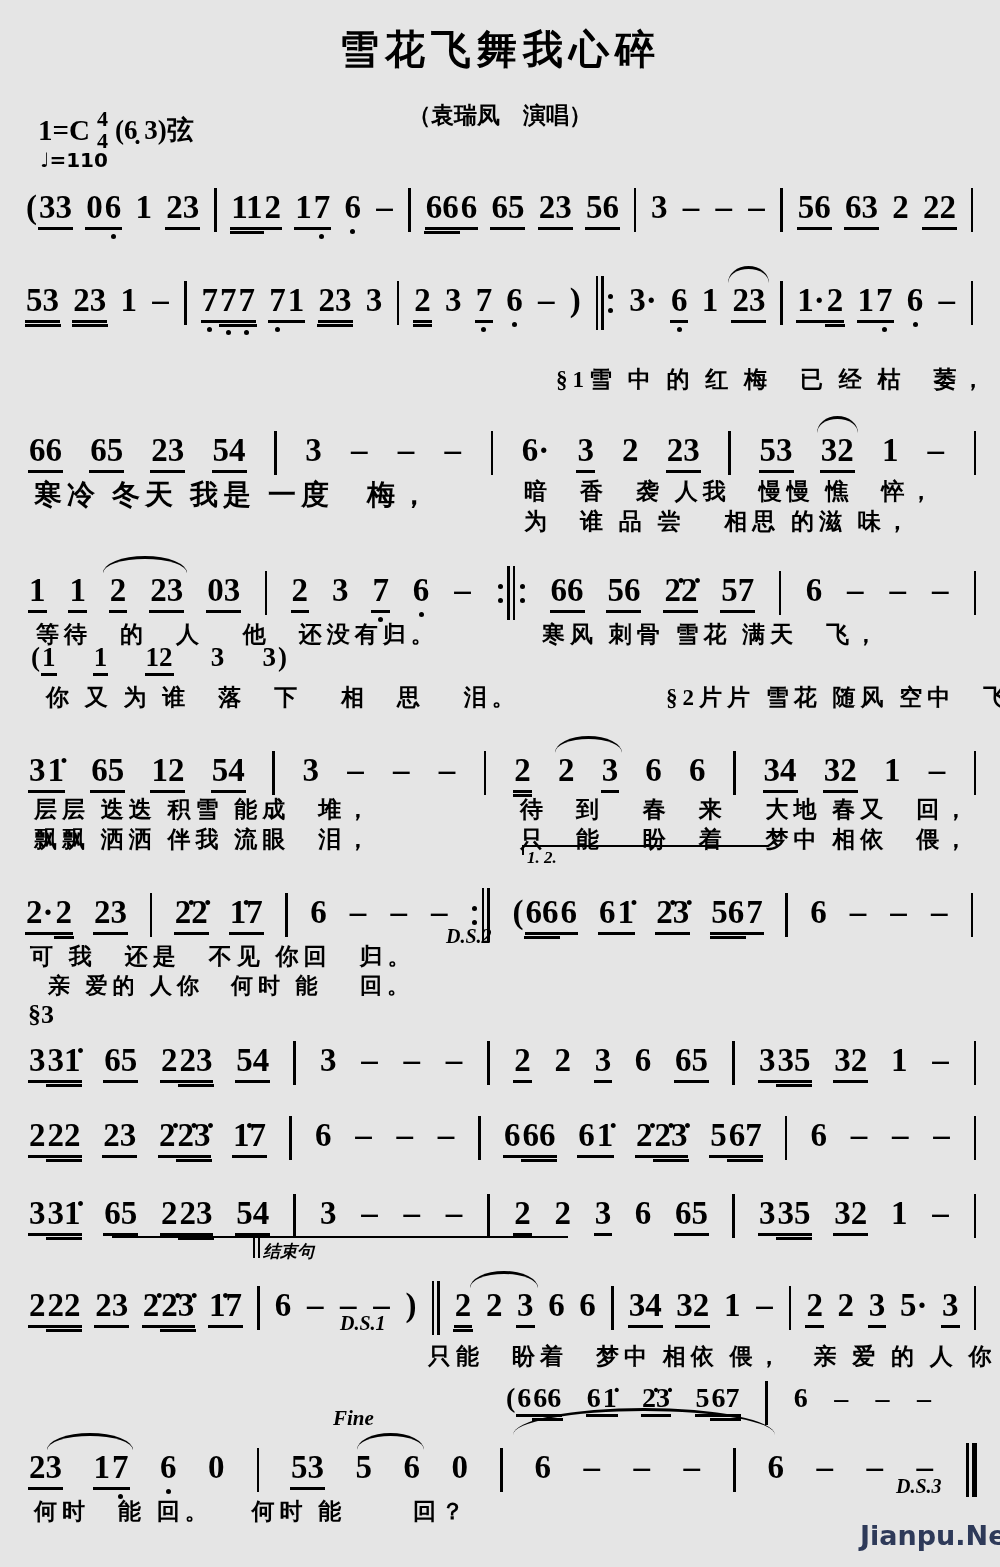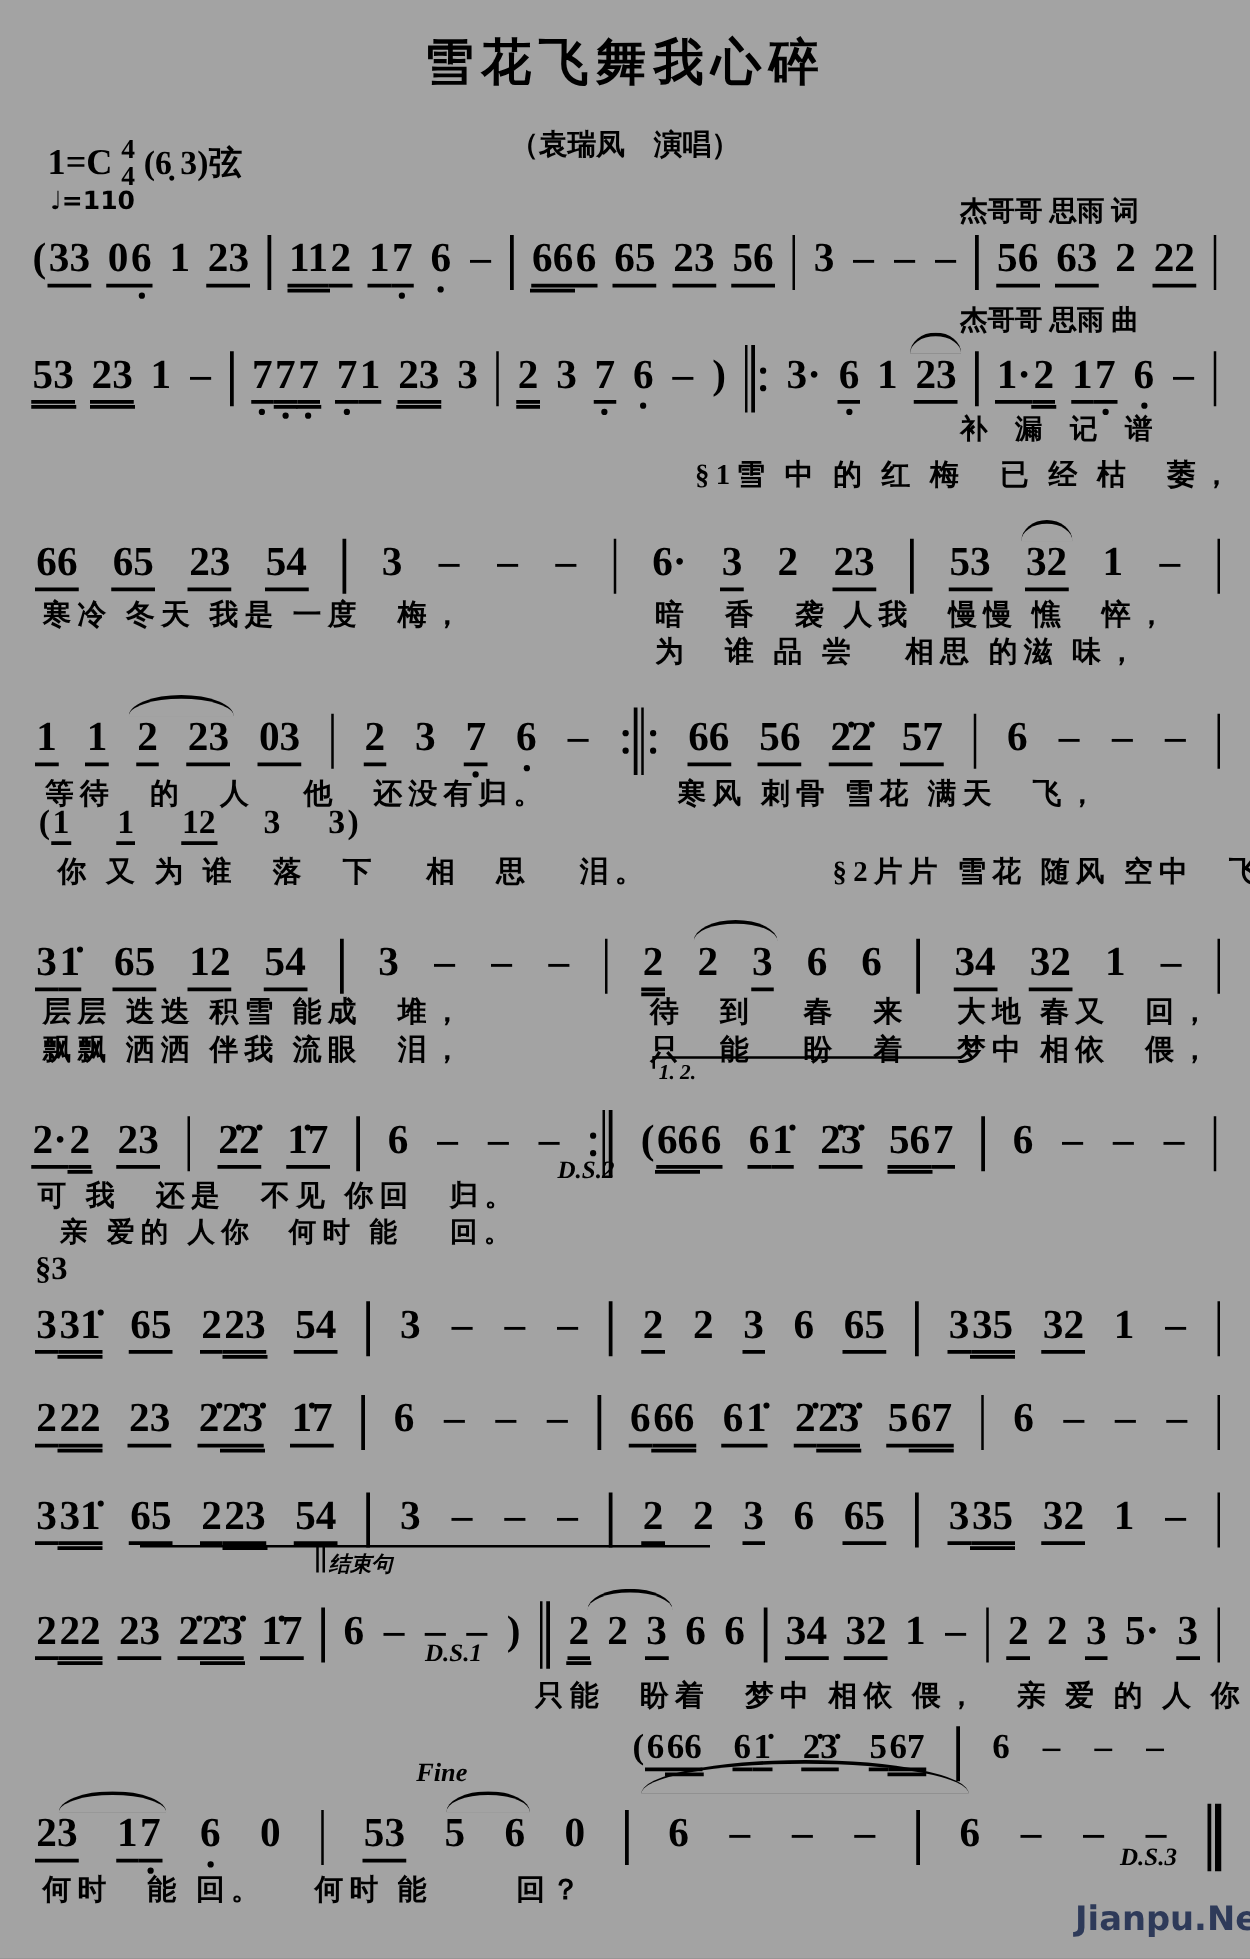--- a/index.html
+++ b/index.html
@@ -1,16 +1,16 @@
 <!DOCTYPE html>
 <html><head>
 <meta charset="utf-8">
 <style>
   html,body{margin:0;padding:0;background:#888;}
-  .page{position:relative;width:1000px;height:1567px;background:#a3a3a3;margin:0 auto;overflow:hidden;color:#000;}
+  .page{position:relative;width:1000px;height:1567px;background:#e5e5e5;margin:0 auto;overflow:hidden;color:#000;}
   
   .title{position:absolute;top:22px;left:0;width:100%;text-align:center;font-family:"DejaVu Sans",sans-serif;font-weight:700;font-size:40px;letter-spacing:6px;}
   .subtitle{position:absolute;top:100px;left:0;width:100%;text-align:center;font-family:"Liberation Serif","DejaVu Serif",serif;font-weight:700;font-size:23px;}
   .credits{position:absolute;top:96px;left:768px;width:200px;font-family:"Liberation Serif","DejaVu Serif",serif;font-weight:700;font-size:22px;line-height:29px;white-space:pre;}
   .keyline{position:absolute;top:108px;left:38px;display:flex;align-items:center;gap:7px;font-family:"Liberation Serif","DejaVu Serif",serif;font-weight:700;font-size:29px;}
   .frac{display:inline-flex;flex-direction:column;line-height:1.0;font-size:22px;text-align:center;}
   .strings{font-size:27px;}
   .tempo{position:absolute;top:148px;left:40px;font-family:"DejaVu Sans",sans-serif;font-weight:700;font-size:20px;}
   
   .sys{position:absolute;display:flex;justify-content:space-between;align-items:flex-start;font-family:Liberation Serif, serif;font-weight:700;white-space:nowrap;line-height:1.05;}
@@ -38,25 +38,20 @@
   .shape{position:absolute;background:#000;}
   .slur{position:absolute;border-top:3px solid #000;border-radius:50% 50% 0 0/100% 100% 0 0;background:transparent;}
   .watermark{position:absolute;font-family:"DejaVu Sans",sans-serif;font-weight:700;font-size:27px;}
 </style>
 </head>
 <body>
 
 <div class="page">
   <div class="title">雪花飞舞我心碎</div>
   <div class="subtitle">（袁瑞凤　演唱）</div>
-  <div class="credits">
-    <div>杰哥哥 思雨 词</div>
-    <div>杰哥哥 思雨 曲</div>
-    <div>补　漏　记　谱</div>
-  </div>
   <div class="keyline">
     <span>1=C</span>
     <span class="frac">
       <span>4</span>
       <span>4</span>
     </span>
     <span class="strings">(6̣ 3)弦</span>
   </div>
   <div class="tempo">♩=110</div>
 
@@ -463,21 +458,21 @@
         <span class="dash">–</span>
         <span class="bw">
           <i class="bl tall"></i>
           <i class="bl tall thick"></i>
         </span>
       </div>
     </div>
 
   <div class="watermark" style="left: 860px; top: 1520px; color: rgb(46, 58, 89);">Jianpu.Net</div>
     <div class="txt lyr" style="left: 556px; top: 364px; font-size: 23px;">§1雪 中 的 红 梅　已 经 枯　萎，</div>
-    <div class="txt lyr" style="left: 34px; top: 476px; font-size: 23px;">寒冷 冬天 我是 一度　梅，</div>
+    <div class="txt lyr" style="left: 34px; top: 476px; font-size: 28px;">寒冷 冬天 我是 一度　梅，</div>
     <div class="txt lyr" style="left: 524px; top: 476px; font-size: 23px;">暗　香　袭 人我　慢慢 憔　悴，</div>
     <div class="txt lyr" style="left: 524px; top: 506px; font-size: 23px;">为　谁 品 尝　 相思 的滋 味，</div>
     <div class="txt lyr" style="left: 36px; top: 619px; font-size: 23px;">等待　的　人　 他　还没有归。</div>
     <div class="txt lyr" style="left: 542px; top: 619px; font-size: 23px;">寒风 刺骨 雪花 满天　飞，</div>
     <div class="txt lyr" style="left: 46px; top: 682px; font-size: 23px;">你 又 为 谁　落　下　 相　思　 泪。</div>
     <div class="txt lyr" style="left: 666px; top: 682px; font-size: 23px;">§2片片 雪花 随风 空中　飞，</div>
     <div class="txt lyr" style="left: 34px; top: 794px; font-size: 23px;">层层 迭迭 积雪 能成　堆，</div>
     <div class="txt lyr" style="left: 520px; top: 794px; font-size: 23px;">待　到　 春　来　 大地 春又　回，</div>
     <div class="txt lyr" style="left: 34px; top: 824px; font-size: 23px;">飘飘 洒洒 伴我 流眼　泪，</div>
     <div class="txt lyr" style="left: 520px; top: 824px; font-size: 23px;">只　能　 盼　着　 梦中 相依　偎，</div>

